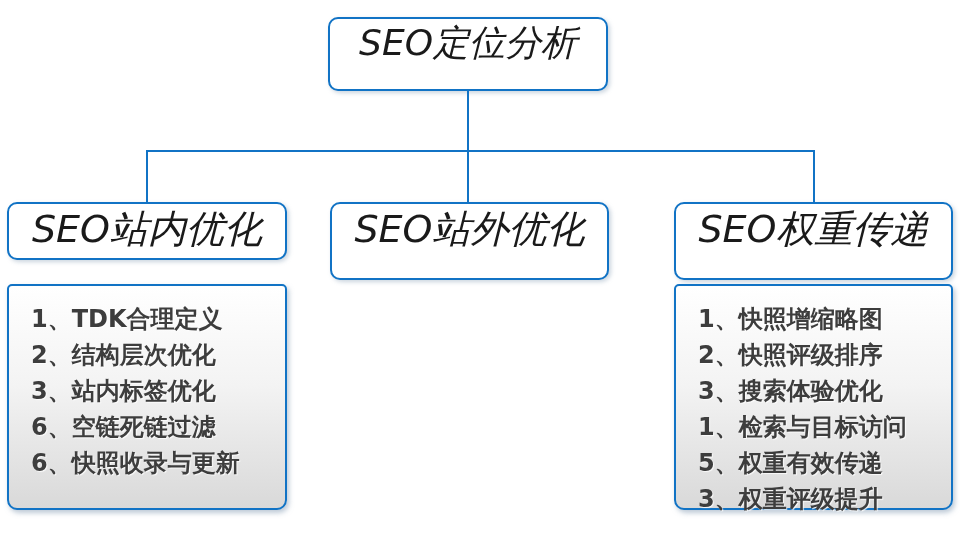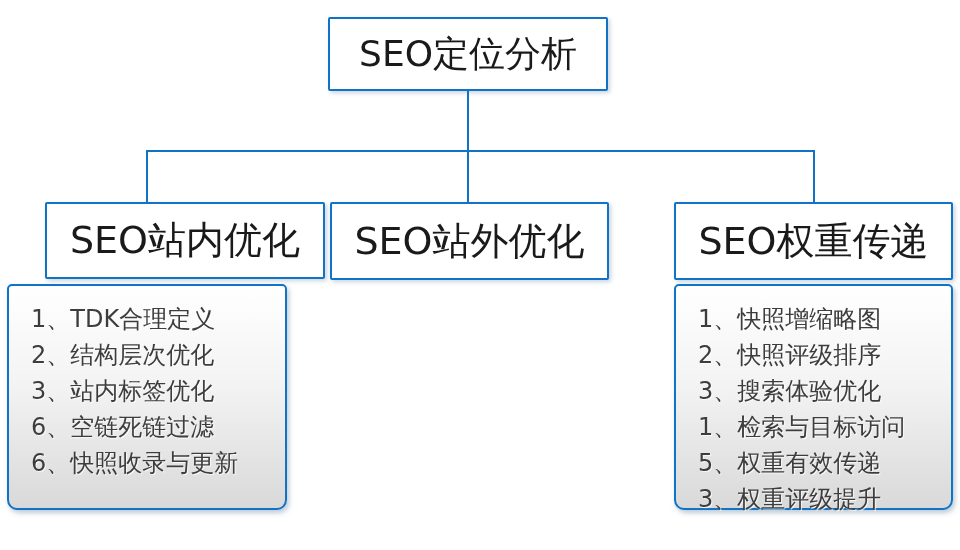--- a/index.html
+++ b/index.html
@@ -14,41 +14,43 @@
     position:relative;
     width:960px;height:550px;
     background:#ffffff;
     overflow:hidden;
   }
   
   .box{
     position:absolute;
     background:#ffffff;
     border:2px solid var(--blue);
-    border-radius:2px;
+    border-radius:10px;
     box-shadow:2px 2px 4px rgba(125,150,175,.40);
-    display:flex;align-items:center;justify-content:center;
+    display:flex;align-items:flex-start;justify-content:center;
     color:var(--text);
     font-size:38px;
     letter-spacing:0px;
     white-space:nowrap;
+    font-style:italic;
   }
   .title-box{left:328px;top:17px;width:280px;height:74px;font-size:36px;}
-  .hdr-0{left:7px;  top:202px;width:280px;height:77px;margin-left:38px;}
+  .hdr-0{left:7px;  top:202px;width:280px;height:58px;}
   .hdr-1{left:330px;top:202px;width:279px;height:78px;}
   .hdr-2{left:674px;top:202px;width:279px;height:78px;}
   
   .panel{
     position:absolute;
     top:284px;height:226px;width:280px;
     border:2px solid var(--blue);
     border-radius:5px 5px 10px 10px;
     background:linear-gradient(180deg,#ffffff 0%,#f3f3f3 45%,#d9d9d9 100%);
     box-shadow:2px 3px 5px rgba(125,150,175,.50);
     padding:15px 0 12px 22px;
+    font-weight:bold;
   }
   .panel-0{left:7px;}
   .panel-1{left:330px;width:279px;}
   .panel-2{left:674px;width:279px;}
   .item{
     font-size:24px;
     line-height:36px;
     color:var(--list-text);
     text-shadow:1px 1px 1px rgba(255,255,255,.85);
     white-space:nowrap;

